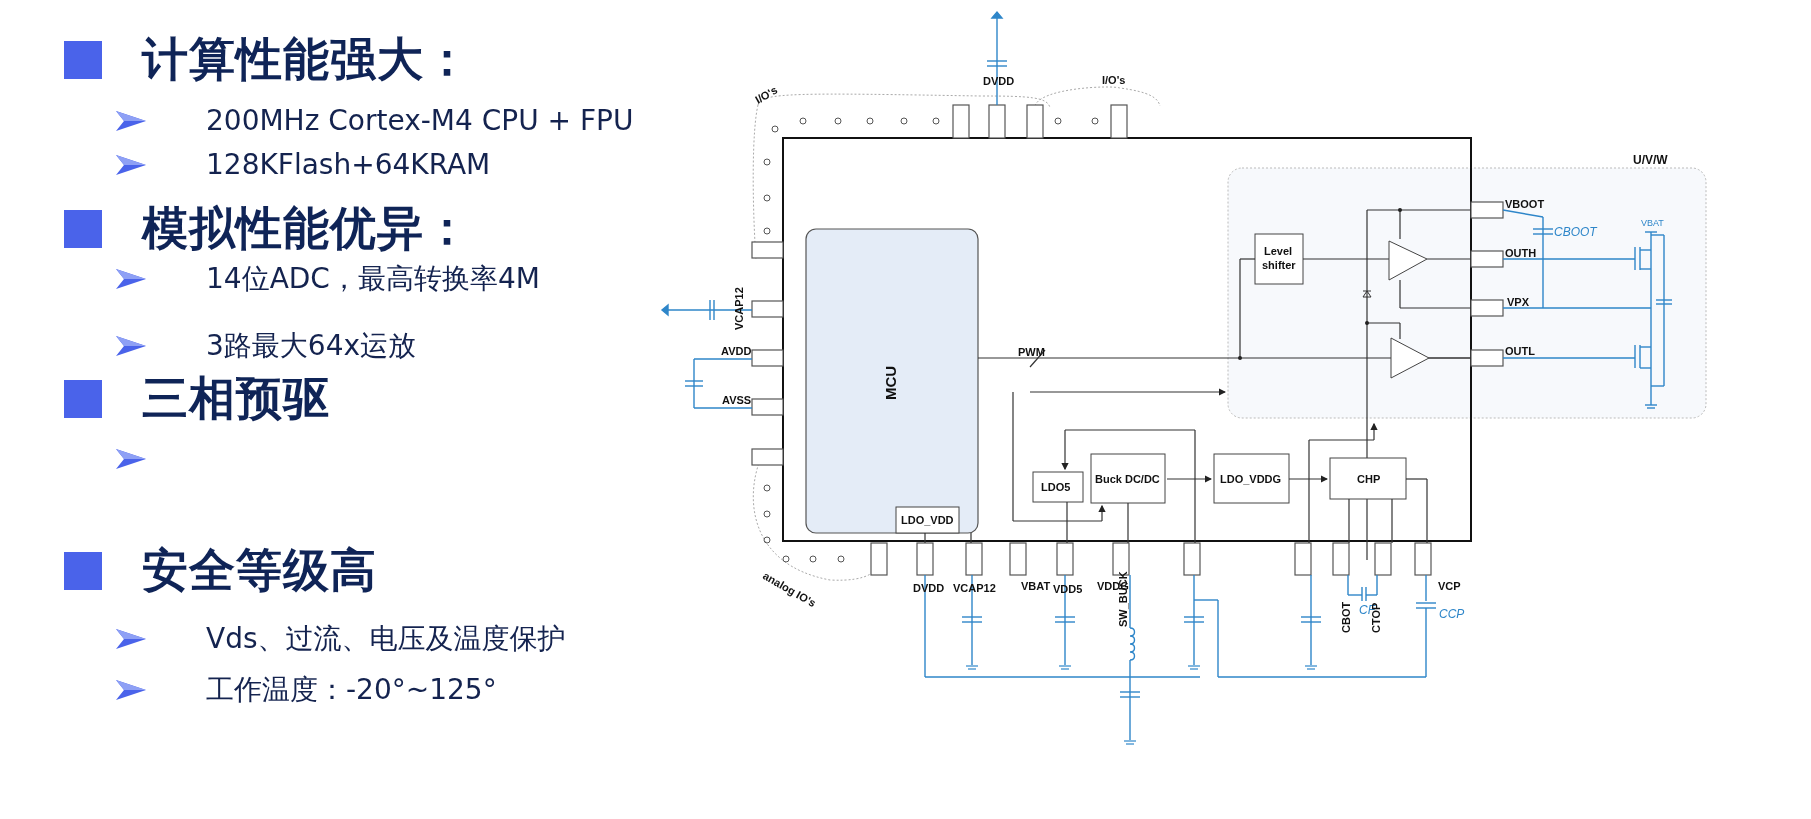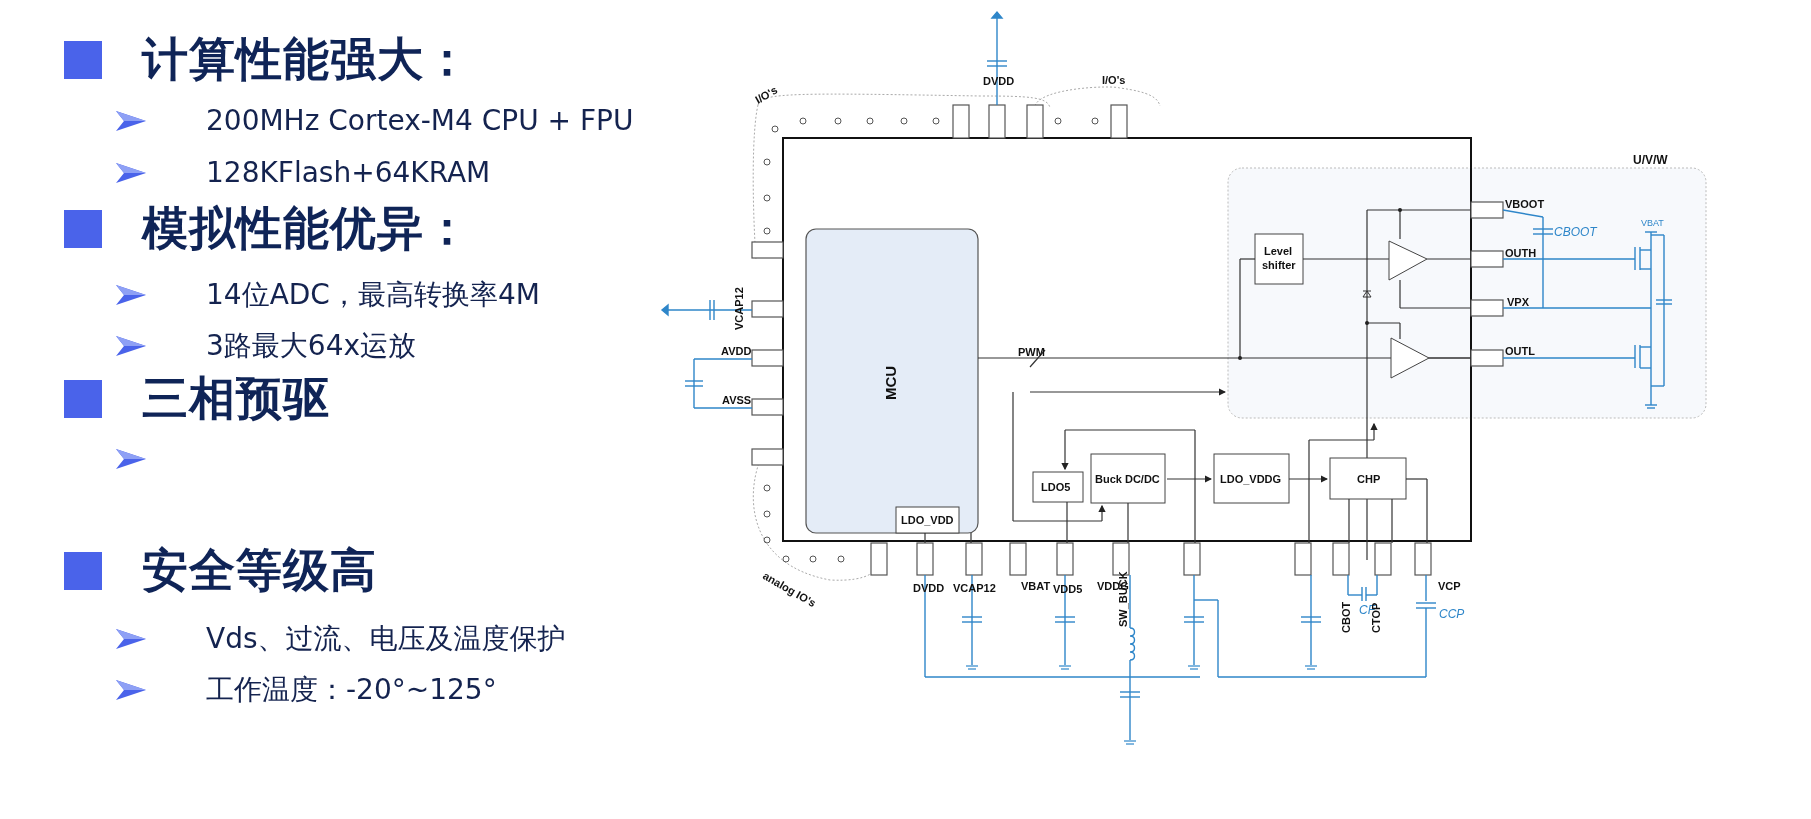--- a/index.html
+++ b/index.html
@@ -23,33 +23,33 @@
     <div class="sq"></div>
     <div class="sec-title">计算性能强大：</div>
   </div>
   <div class="bullet" style="top:104px">
     <svg class="arrow" viewBox="0 0 32 22">
         <path d="M1,1 L31,11 L1,21 L9,11 Z" fill="#4a63ea"></path>
         <path d="M1,1 L31,11 L9,11 Z" fill="#8ea0f5"></path>
       </svg>
     <div class="bullet-text">200MHz Cortex-M4 CPU + FPU</div>
   </div>
-  <div class="bullet" style="top:156px">
+  <div class="bullet" style="top:148px">
     <svg class="arrow" viewBox="0 0 32 22">
         <path d="M1,1 L31,11 L1,21 L9,11 Z" fill="#4a63ea"></path>
         <path d="M1,1 L31,11 L9,11 Z" fill="#8ea0f5"></path>
       </svg>
     <div class="bullet-text">128KFlash+64KRAM</div>
   </div>
 
   <div class="sec-head" style="top:198px">
     <div class="sq"></div>
     <div class="sec-title">模拟性能优异：</div>
   </div>
-  <div class="bullet" style="top:276px">
+  <div class="bullet" style="top:260px">
     <svg class="arrow" viewBox="0 0 32 22">
         <path d="M1,1 L31,11 L1,21 L9,11 Z" fill="#4a63ea"></path>
         <path d="M1,1 L31,11 L9,11 Z" fill="#8ea0f5"></path>
       </svg>
     <div class="bullet-text">14位ADC，最高转换率4M</div>
   </div>
   <div class="bullet" style="top:327px">
     <svg class="arrow" viewBox="0 0 32 22">
         <path d="M1,1 L31,11 L1,21 L9,11 Z" fill="#4a63ea"></path>
         <path d="M1,1 L31,11 L9,11 Z" fill="#8ea0f5"></path>

